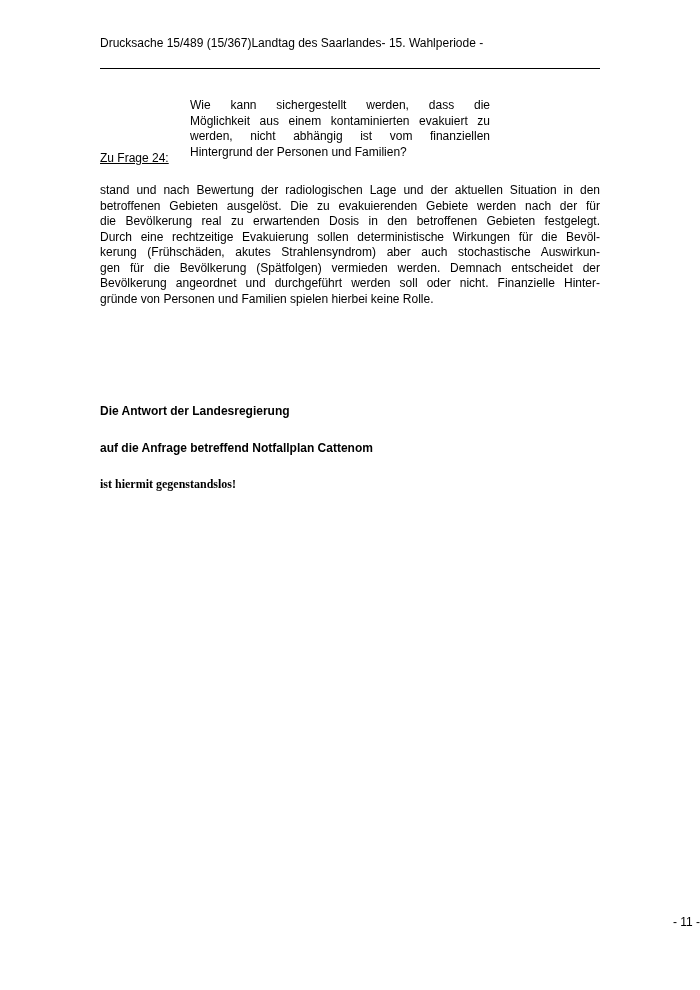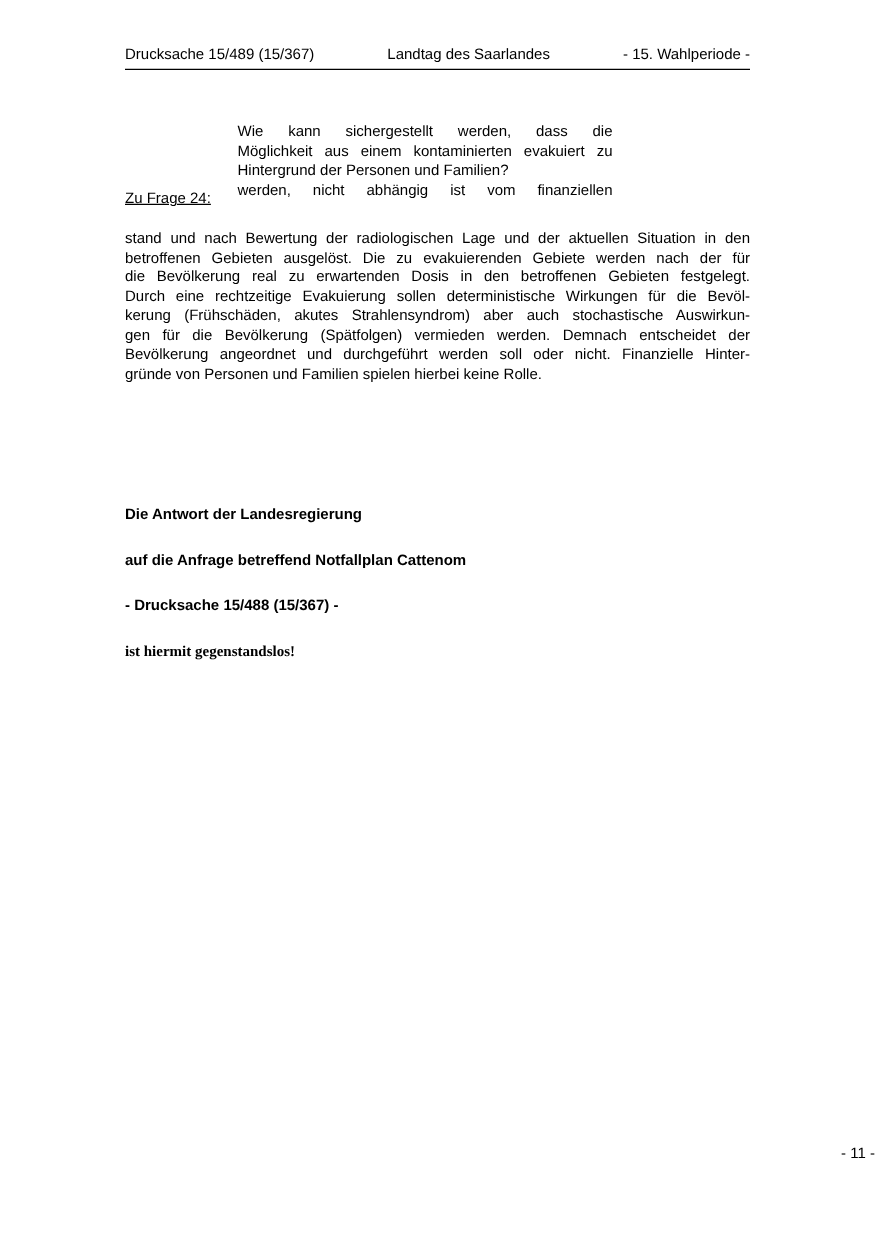--- a/index.html
+++ b/index.html
@@ -18,24 +18,24 @@
     font-size: 12px;
     line-height: 15.5px;
     box-sizing: border-box;
   }
   .header {
     position: absolute;
     top: 36px;
     left: 100px;
     right: 100px;
     display: flex;
-    justify-content: space-between;
+    justify-content: flex-start;
     align-items: baseline;
     border-bottom: 1px solid #000000;
-    padding-bottom: 3px;
+    padding-bottom: 16px;
   }
   .quote {
     position: absolute;
     top: 98px;
     left: 190px;
     width: 300px;
   }
   .section-heading {
     position: absolute;
     top: 151px;
@@ -88,43 +88,42 @@
 
   <div class="header">
     <span>Drucksache 15/489 (15/367)</span>
     <span>Landtag des Saarlandes</span>
     <span>- 15. Wahlperiode -</span>
   </div>
 
   <div class="quote justify">
       <div class="line">Wie kann sichergestellt werden, dass die</div>
       <div class="line">Möglichkeit aus einem kontaminierten evakuiert zu</div>
+      <div class="line">werden, nicht abhängig ist vom finanziellen</div>
       <div class="line last">Hintergrund der Personen und Familien?</div>
-      <div class="line">werden, nicht abhängig ist vom finanziellen</div>
     </div>
 
   <div class="section-heading">
     <span class="u">Zu Frage 24:</span>
   </div>
 
   <div class="body-text justify">
       <div class="line">stand und nach Bewertung der radiologischen Lage und der aktuellen Situation in den</div>
       <div class="line">betroffenen Gebieten ausgelöst. Die zu evakuierenden Gebiete werden nach der für</div>
       <div class="line">die Bevölkerung real zu erwartenden Dosis in den betroffenen Gebieten festgelegt.</div>
       <div class="line">Durch eine rechtzeitige Evakuierung sollen deterministische Wirkungen für die Bevöl-</div>
       <div class="line">kerung (Frühschäden, akutes Strahlensyndrom) aber auch stochastische Auswirkun-</div>
       <div class="line">gen für die Bevölkerung (Spätfolgen) vermieden werden. Demnach entscheidet der</div>
       <div class="line">Bevölkerung angeordnet und durchgeführt werden soll oder nicht. Finanzielle Hinter-</div>
       <div class="line last">gründe von Personen und Familien spielen hierbei keine Rolle.</div>
     </div>
 
   <div class="announcement">
       <div class="line">Die Antwort der Landesregierung</div>
       <div class="line">auf die Anfrage betreffend Notfallplan Cattenom</div>
-      <div class="line">- Drucksache 15/488 (15/367) -</div>
       <div class="line last">ist hiermit gegenstandslos!</div>
     </div>
 
   <div class="footer">
     <span>- 11 -</span>
   </div>
 
 </div>
 
 </body></html>

